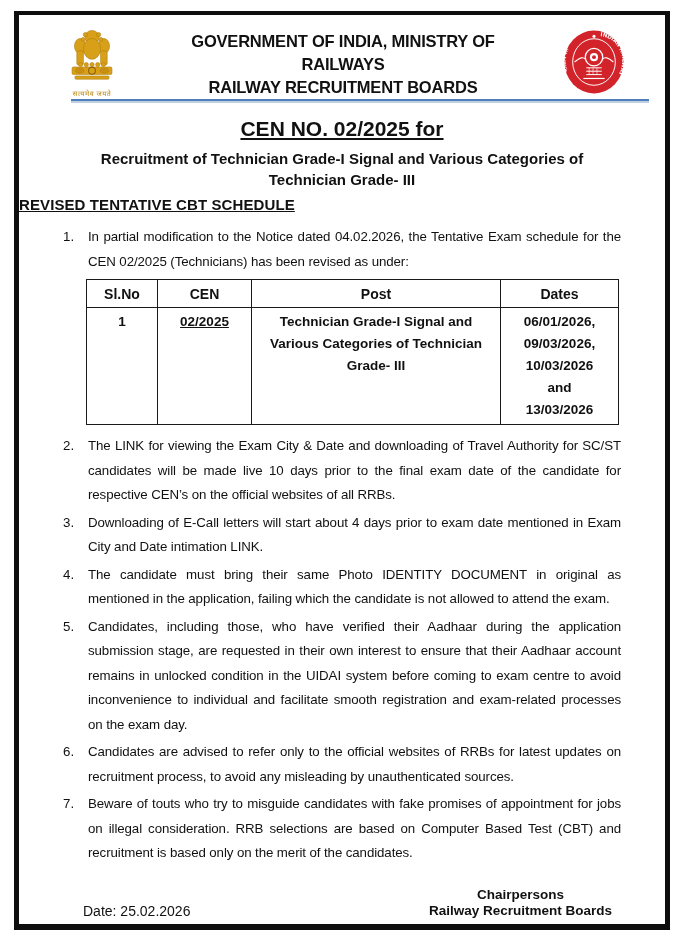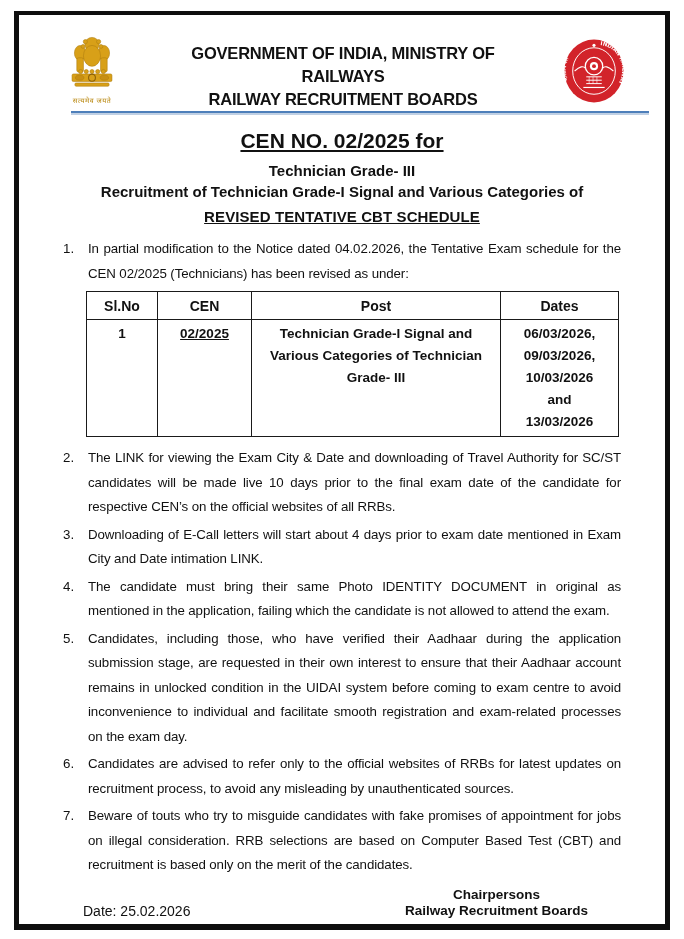--- a/index.html
+++ b/index.html
@@ -13,22 +13,22 @@
     border-width: 4px 5px 6px 5px;
     background: #fff;
     display: flex;
     flex-direction: column;
     overflow: hidden;
   }
 
   
   .header {
     display: flex;
-    align-items: center;
-    margin: 15px 38px 0 42px;
+    align-items: flex-end;
+    margin: 3px 38px 0 42px;
     gap: 31px;
   }
   .emblem-block { width: 62px; text-align: center; flex: 0 0 auto; }
   .emblem-caption {
     display: block;
     font-size: 7px;
     line-height: 9px;
     color: #b8860b;
     letter-spacing: 0.5px;
     white-space: nowrap;
@@ -63,21 +63,21 @@
   }
   .recruit-heading {
     margin-top: 7px;
     text-align: center;
     font-weight: bold;
     font-size: 15px;
     line-height: 21px;
   }
   .schedule-heading {
     margin-top: 6px;
-    text-align: center;
+    text-align: left;
     font-weight: bold;
     font-size: 15px;
     text-decoration: underline;
     letter-spacing: 0.1px;
   }
 
   
   .items { margin: 12px 44px 0 44px; }
   .item { display: flex; margin-bottom: 3px; }
   .item-num {
@@ -118,21 +118,21 @@
   
   .footer {
     margin-top: auto;
     display: flex;
     align-items: flex-end;
     padding: 0 38px 5px 64px;
   }
   .footer-date { font-size: 14px; font-weight: normal; }
   .footer-sign {
     margin-left: auto;
-    margin-right: 39px;
+    margin-right: 15px;
     text-align: center;
     font-size: 13.5px;
     font-weight: bold;
     line-height: 16px;
   }
 </style>
 </head>
 <body>
 
 <div class="page">
@@ -206,22 +206,22 @@
         <path d="M 27,40 v 7 M 31,40 v 7 M 35,40 v 7" stroke="#ffffff" stroke-width="0.6"></path>
         <path d="M 21,51 h 22" stroke="#ffffff" stroke-width="1.2"></path>
       </svg>
     </div>
   </div>
 
   <div class="header-rule"></div>
 
   <div class="cen-heading">CEN NO. 02/2025 for</div>
   <div class="recruit-heading">
+    <div>Recruitment of Technician Grade-I Signal and Various Categories of</div>
     <div>Technician Grade- III</div>
-    <div>Recruitment of Technician Grade-I Signal and Various Categories of</div>
   </div>
   <div class="schedule-heading">REVISED TENTATIVE CBT SCHEDULE</div>
 
   <div class="items">
 
     <div class="item">
       <span class="item-num">1.</span>
       <div class="item-text">In partial modification to the Notice dated 04.02.2026, the Tentative Exam schedule for the CEN 02/2025 (Technicians) has been revised as under:</div>
     </div>
 
@@ -245,21 +245,21 @@
         </td>
         <td>
           <div class="cell-line cen-underline">02/2025</div>
         </td>
         <td>
           <div class="cell-line">Technician Grade-I Signal and</div>
           <div class="cell-line">Various Categories of Technician</div>
           <div class="cell-line">Grade- III</div>
         </td>
         <td>
-          <div class="cell-line">06/03/2026,</div>
+          <div class="cell-line">06/01/2026,</div>
           <div class="cell-line">09/03/2026,</div>
           <div class="cell-line">10/03/2026</div>
           <div class="cell-line">and</div>
           <div class="cell-line">13/03/2026</div>
         </td>
       </tr>
     </tbody>
       </table>
 
     <div class="item">

